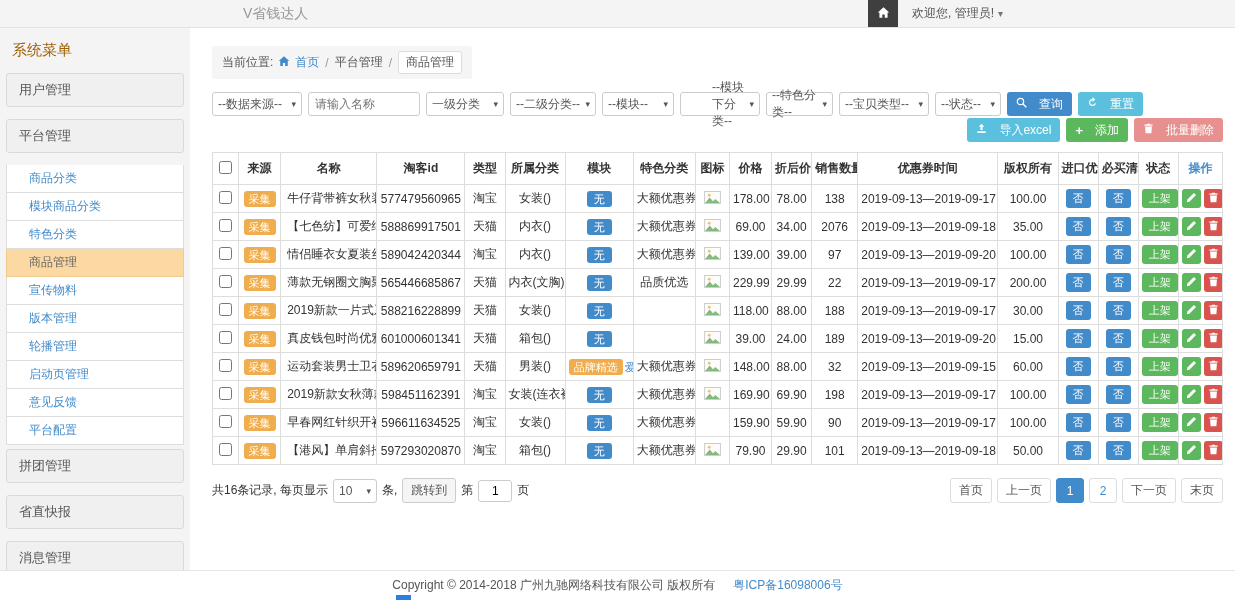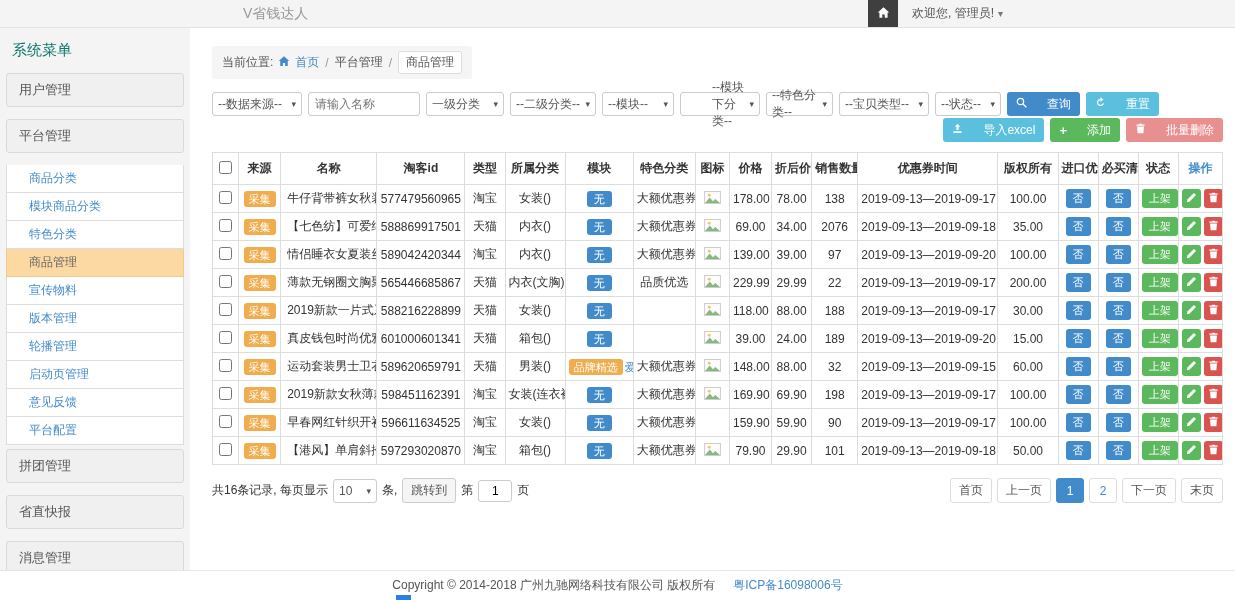--- a/index.html
+++ b/index.html
@@ -8,37 +8,37 @@
 
 .topbar{height:28px;background:#f4f4f4;border-bottom:1px solid #e2e2e2;position:relative;flex:0 0 28px}
 .brand{position:absolute;left:243px;top:5px;font-size:14px;color:#9a9a9a}
 .topbar-right{position:absolute;left:868px;top:0;height:27px;display:flex;align-items:center}
 .home-btn{width:30px;height:27px;background:#3f3f3f;border:none;display:flex;align-items:center;justify-content:center;cursor:pointer}
 .welcome{margin-left:14px;color:#555;display:flex;align-items:center;gap:4px;cursor:pointer}
 .caret{font-size:10px;color:#777}
 
 .layout{flex:1;display:flex;min-height:0}
 .sidebar{width:190px;flex:0 0 190px;background:#f4f4f4;overflow:hidden}
-.sidebar-title{color:#0f766e;font-size:15px;padding:13px 12px 9px}
+.sidebar-title{color:#a16207;font-size:15px;padding:13px 12px 9px}
 .menu-item{cursor:pointer}
 .menu-item.group{margin:4px 6px 12px;background:#f0f0f0;border:1px solid #d9d9d9;border-radius:3px;color:#555;padding:7px 12px;font-size:13px}
 .menu-item.sub{margin:0 6px;background:#fff;border:1px solid #ddd;border-top:none;color:#428bca;padding:5px 12px 5px 22px;font-size:12px}
 .menu-item.sub.active{background:#fcd9a2;border-color:#f0c98c;color:#666}
 .main{flex:1;padding:18px 12px 0 22px;overflow:hidden}
 
 .breadcrumb{display:inline-flex;align-items:center;gap:5px;background:#f5f5f5;border-radius:3px;padding:5px 10px;color:#555}
 .crumb-link{color:#428bca;text-decoration:none;cursor:pointer}
 .sep{color:#999;margin:0 1px}
 .crumb-chip{background:#fff;border:1px solid #ddd;border-radius:3px;padding:2px 7px;color:#555}
 
 .filter-row{margin-top:13px;display:flex;align-items:center;gap:6px}
 .fake-select{height:24px;border:1px solid #ccc;border-radius:3px;background:#fff;display:inline-flex;align-items:center;justify-content:space-between;padding:0 5px;color:#555;cursor:pointer;font-size:12px}
 .fake-select .arr{font-size:9px;color:#555;margin-left:4px}
 .filter-input{height:24px;border:1px solid #ccc;border-radius:3px;padding:0 6px;color:#555;font-size:12px;font-family:inherit}
-.btn{display:inline-flex;align-items:center;gap:20px;border:none;border-radius:3px;color:#fff;font-size:12px;height:24px;padding:0 9px;cursor:pointer;font-family:inherit}
+.btn{display:inline-flex;align-items:center;gap:12px;border:none;border-radius:3px;color:#fff;font-size:12px;height:24px;padding:0 9px;cursor:pointer;font-family:inherit}
 .btn-primary{background:#428bca}
 .btn-info{background:#5bc0de}
 .btn-success{background:#5cb85c}
 .btn-danger-soft{background:#e88f8f}
 .action-row{margin-top:2px;display:flex;justify-content:flex-end;gap:6px}
 .plus{font-weight:bold;font-size:13px}
 
 .data-table{width:100%;border-collapse:collapse;table-layout:fixed;margin-top:10px}
 .data-table th,.data-table td{border:1px solid #ddd;text-align:center;padding:3px;font-size:12px;overflow:hidden;white-space:nowrap}
 .data-table th{font-weight:bold;padding:7px 3px;color:#333;background:#fff}

